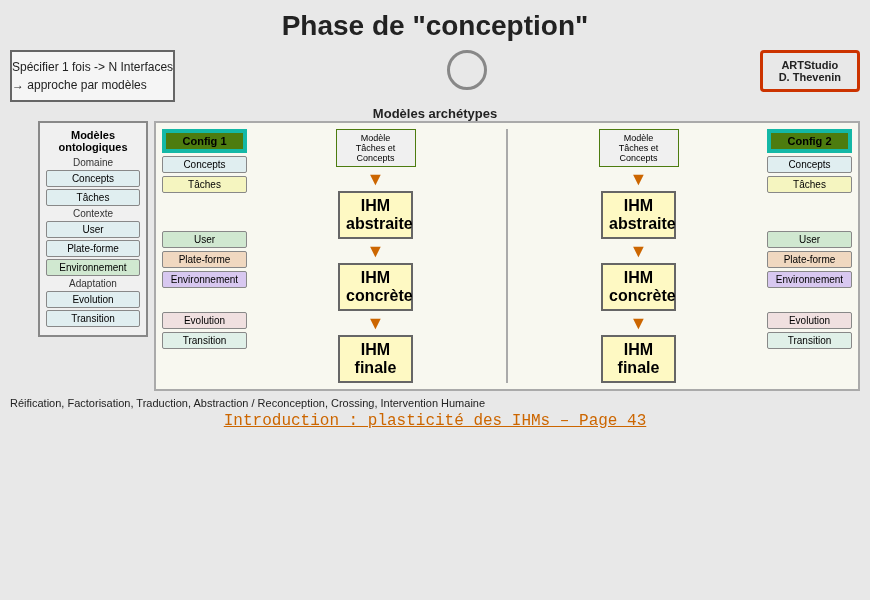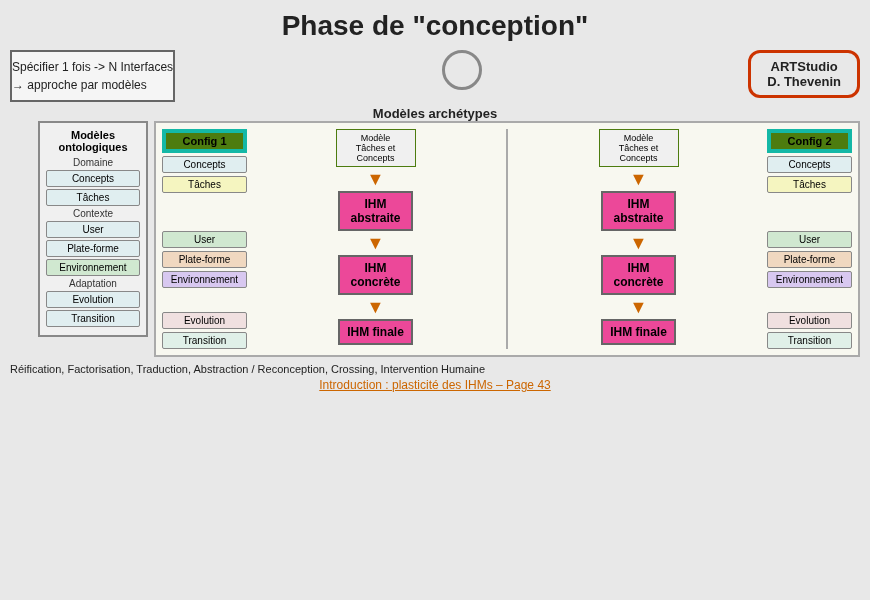--- a/index.html
+++ b/index.html
@@ -44,25 +44,25 @@
       height: 40px;
       border: 3px solid #888;
       border-radius: 50%;
       margin: 0 auto;
       display: flex;
       align-items: center;
       justify-content: center;
     }
     .art-studio-box {
       border: 3px solid #cc3300;
-      border-radius: 12px;
+      border-radius: 4px;
       padding: 6px 16px;
       text-align: center;
       color: #222;
-      font-size: 13px;
+      font-size: 11px;
       font-weight: bold;
     }
     .modeles-archetypes-label {
       text-align: center;
       font-size: 13px;
       font-weight: bold;
       color: #222;
       margin-bottom: 0;
     }
     .content-area {
@@ -151,24 +151,24 @@
     .modele-box {
       border: 1px solid #4d7c0f;
       background: #f0f0f0;
       text-align: center;
       padding: 3px 6px;
       font-size: 9px;
       width: 80px;
     }
     .ihm-box {
       border: 2px solid #666;
-      background: #ec4899;
+      background: #fef9c3;
       text-align: center;
       padding: 4px 6px;
-      font-size: 12px;
+      font-size: 16px;
       font-weight: bold;
       width: 75px;
     }
     .arrow-down {
       font-size: 18px;
       color: #cc6600;
       line-height: 1;
       margin: 0;
     }
     .separator {
@@ -177,25 +177,26 @@
       align-self: stretch;
       margin: 0 2px;
     }
     .bottom-text {
       margin-top: 6px;
       font-size: 11px;
       color: #222;
       text-align: left;
     }
     .footer-link {
-      font-size: 12px;
+      font-size: 16px;
       color: #cc6600;
       text-decoration: underline;
       margin-top: 3px;
       text-align: center;
+      font-family: Liberation Mono, monospace;
     }
     .top-center {
       display: flex;
       flex-direction: column;
       align-items: center;
       justify-content: flex-start;
       flex: 1;
     }
   </style>
 </head>

